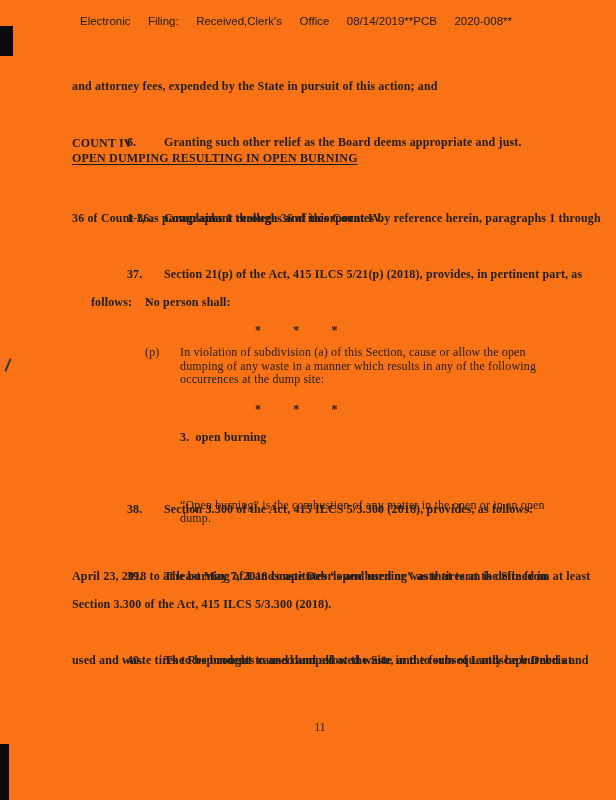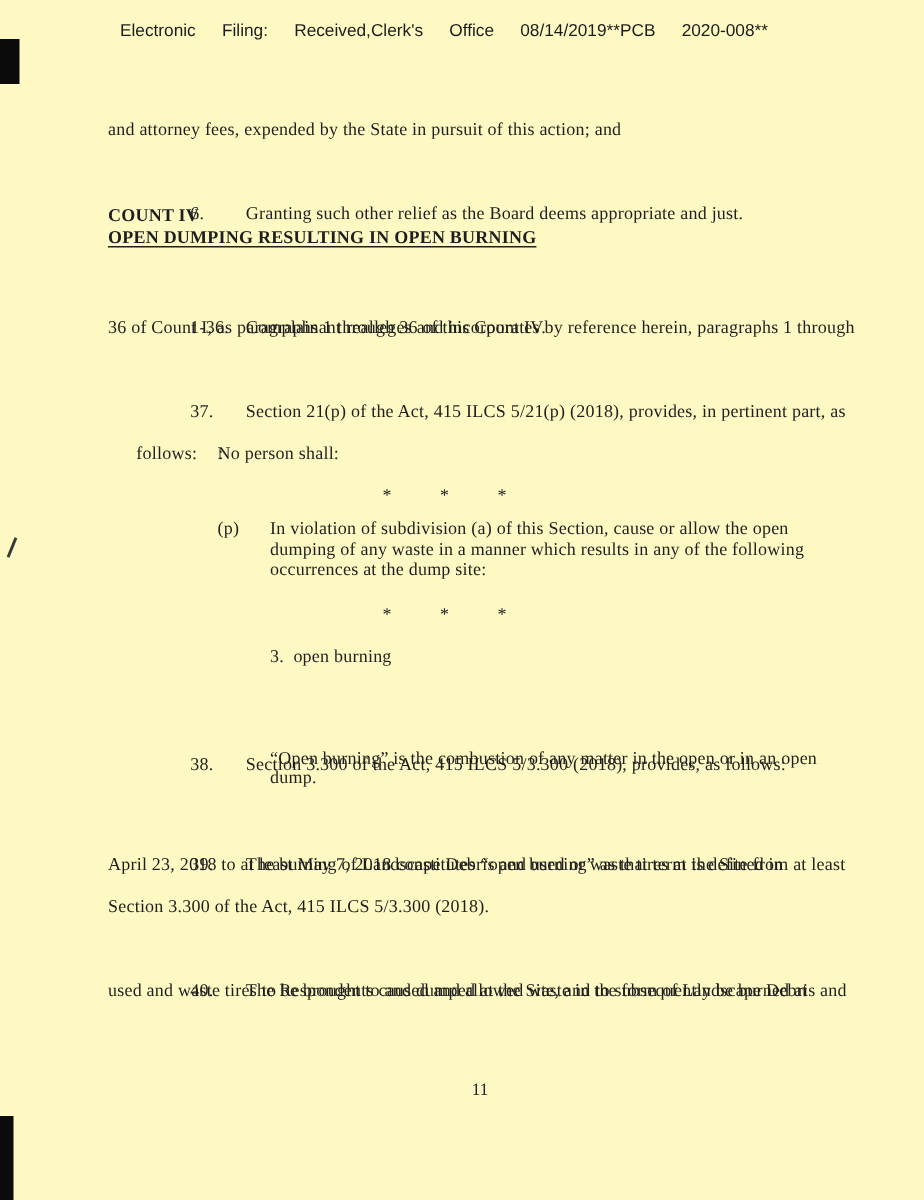--- a/index.html
+++ b/index.html
@@ -1,20 +1,20 @@
 <!DOCTYPE html>
 <html><head>
 <meta charset="utf-8">
 <style>
   html, body { margin:0; padding:0; background:#ffffff; }
   .page {
     position:relative;
     width:616px;
     height:800px;
-    background:#fef9c3;
+    background:#f97316;
     overflow:hidden;
     font-family:"Liberation Serif", serif;
     color:#1e1e1e;
   }
 
   
   .stamp {
     position:absolute;
     top:15px;
     left:80px;
@@ -30,21 +30,21 @@
   
   .content {
     position:absolute;
     top:72px;
     left:72px;
     width:474px;
     font-size:12px;
     letter-spacing:0.15px;
     color:#1e1e1e;
   }
-  .dline { line-height:28px; height:28px; white-space:pre; }
+  .dline { line-height:28px; height:28px; white-space:pre;font-weight:bold; }
   .sline { line-height:15px; height:15px; white-space:pre; }
   .center { text-align:left; }
   .bold { font-weight:bold; }
   .underline { text-decoration:underline; text-underline-offset:2px; }
   .indent { padding-left:36px; }
   .pnum { display:inline-block; min-width:37px; }
   .ml73 { margin-left:73px; }
   .ml108 { margin-left:108px; }
   .stars { margin-left:183px; word-spacing:29px; }
   .mt8 { margin-top:8px; }

